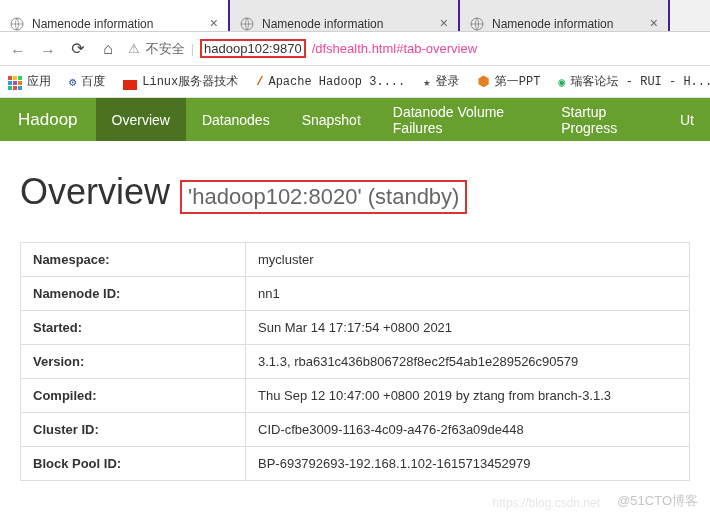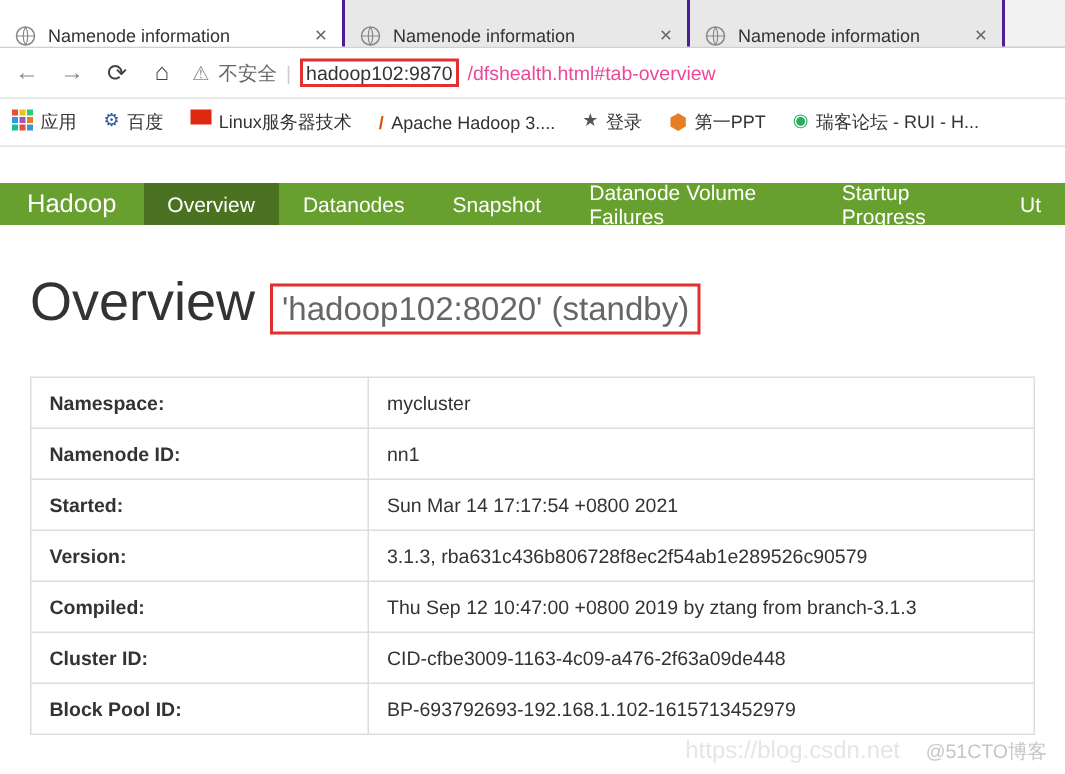--- a/index.html
+++ b/index.html
@@ -14,43 +14,43 @@
     .addr-bar { display: flex; align-items: center; height: 34px; padding: 0 8px; gap: 10px; border-bottom: 1px solid #e0e0e0; }
     .nav-btn { color: #888; font-size: 16px; cursor: pointer; width: 20px; text-align: center; }
     .nav-btn.dark { color: #444; }
     .url-area { display: flex; align-items: center; gap: 6px; flex: 1; font-size: 13px; color: #555; }
     .warn-icon { color: #888; }
     .insecure { color: #666; font-size: 13px; }
     .hl-url { border: 2px solid #e03030; padding: 0 2px; }
     .url-rest { color: #ec4899; }
     
     .bookmarks { display: flex; align-items: center; height: 32px; padding: 0 8px; gap: 18px; border-bottom: 1px solid #e0e0e0; font-size: 12px; color: #333; }
-    .bm-item { display: flex; align-items: flex-start; gap: 5px; cursor: pointer; white-space: nowrap; }
+    .bm-item { display: flex; align-items: flex-end; gap: 5px; cursor: pointer; white-space: nowrap; font-family: Liberation Mono, monospace; }
     .apps-icon { display: grid; grid-template-columns: repeat(3,4px); grid-template-rows: repeat(3,4px); gap: 1px; }
     .apps-icon span { width:4px; height:4px; }
     .hexagon { color: #e67e22; font-size: 14px; }
     .flag-cn { width: 14px; height: 10px; background: #de2910; display: inline-block; }
     .star-ic { color: #555; }
     
-    .hadoop-nav { display: flex; align-items: stretch; background: #68a030; height: 28px; color: #fff; font-size: 14px; margin-top: 24px; }
+    .hadoop-nav { display: flex; align-items: stretch; background: #68a030; height: 43px; color: #fff; font-size: 14px; }
     .hadoop-brand { padding: 0 18px; display: flex; align-items: center; font-size: 17px; }
     .hadoop-tab { padding: 0 16px; display: flex; align-items: center; cursor: pointer; }
     .hadoop-tab.active { background: #4a7220; }
     
     .content { padding: 30px 20px 0 20px; }
     .h1-row { display: flex; align-items: baseline; gap: 10px; margin-bottom: 28px; }
     .h1-title { font-size: 36px; font-weight: 300; color: #333; }
     .h1-sub { font-size: 22px; font-weight: 300; color: #666; border: 2px solid #e03030; padding: 2px 6px; }
     
     table.info { width: 100%; border-collapse: collapse; }
     table.info td { border: 1px solid #ddd; padding: 9px 12px; font-size: 13px; color: #333; }
     table.info td.k { font-weight: bold; width: 225px; padding-left: 12px; }
     
     .watermark { position: fixed; right: 12px; bottom: 6px; color: rgba(140,140,140,0.5); font-size: 13px; }
-    .watermark2 { position: fixed; right: 110px; bottom: 6px; color: rgba(180,180,180,0.35); font-size: 16px; }
+    .watermark2 { position: fixed; right: 110px; bottom: 6px; color: rgba(180,180,180,0.35); font-size: 12px; }
   </style>
 </head>
 <body>
 
 <div class="tab-bar">
   <div class="tab">
     <span class="tab-globe">
         <svg width="14" height="14" viewBox="0 0 14 14">
           <circle cx="7" cy="7" r="6" fill="none" stroke="#888" stroke-width="1"></circle>
           <path d="M1 7h12M7 1c2 3 2 9 0 12M7 1c-2 3-2 9 0 12" fill="none" stroke="#888" stroke-width="0.8"></path>

